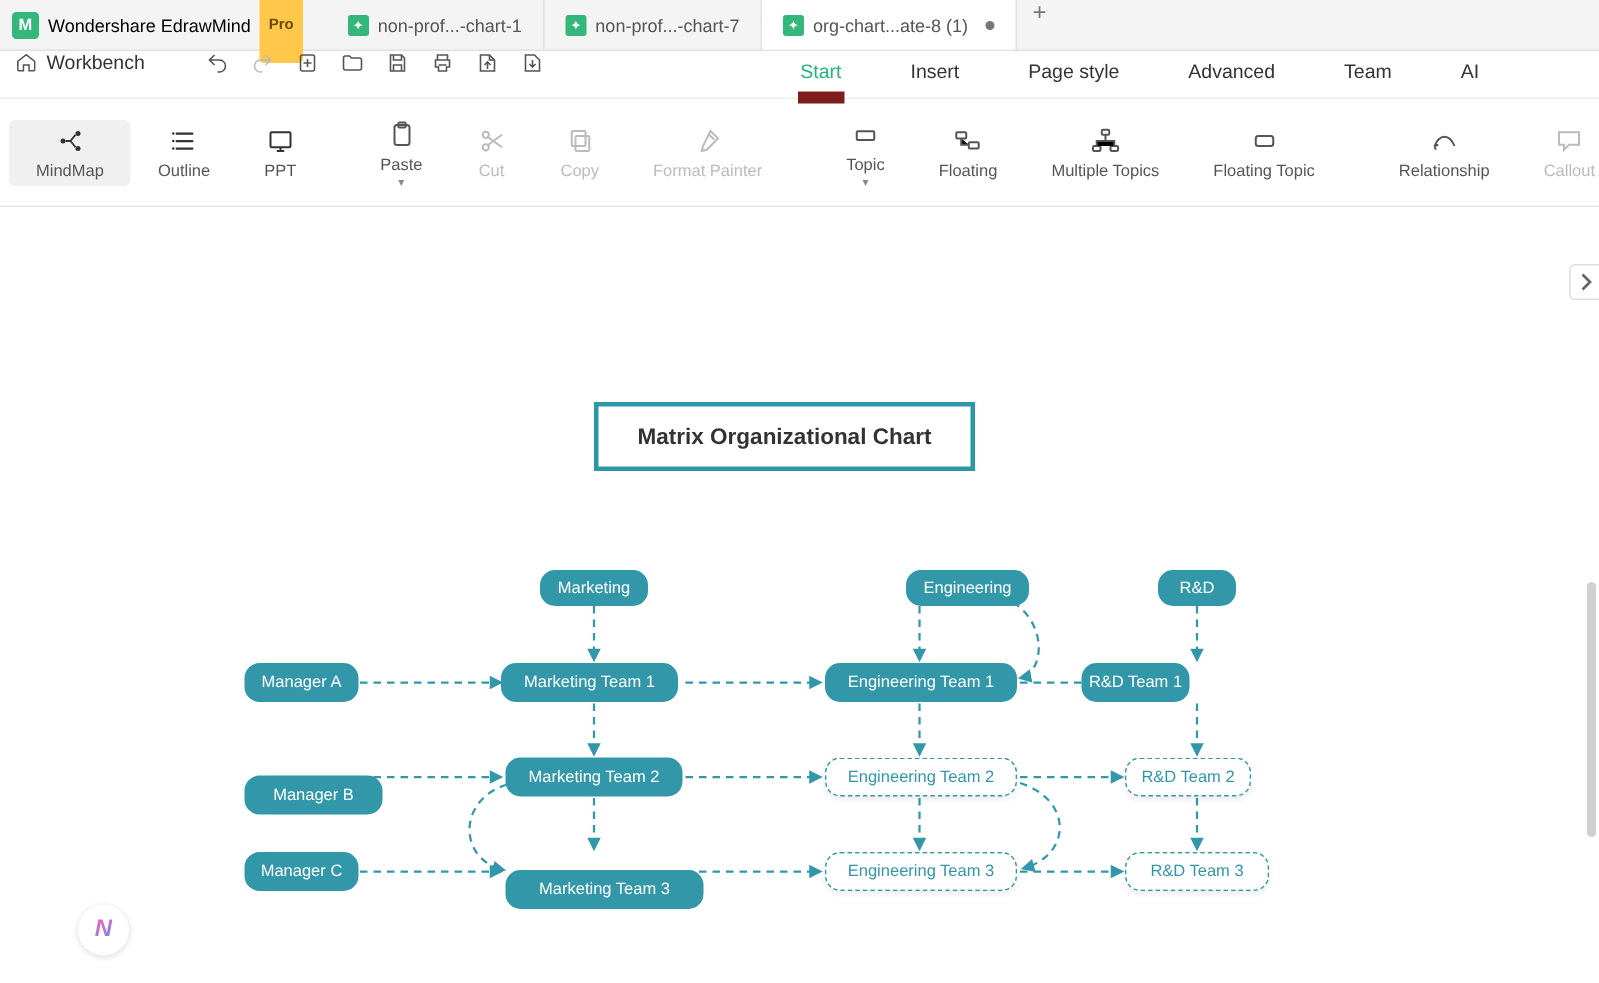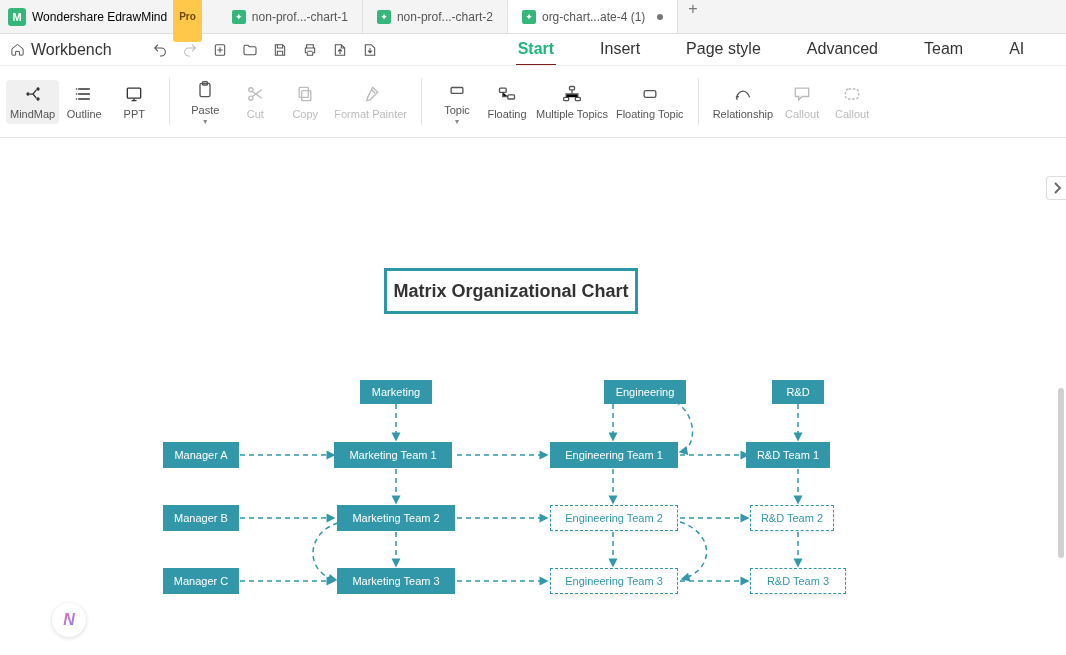--- a/index.html
+++ b/index.html
@@ -11,47 +11,47 @@
 .app-logo { width: 18px; height: 18px; background: #35b77b; border-radius: 3px; display: flex; align-items: center; justify-content: center; color: #fff; font-weight: bold; font-size: 11px; }
 .pro-badge { background: #ffc84a; color: #6b4b00; font-size: 10px; font-weight: 600; padding: 20px 6px; border-radius: 3px; }
 .tabs { display: flex; height: 100%; margin-left: 8px; }
 .tab { display: flex; align-items: center; gap: 6px; padding: 0 14px; border-right: 1px solid #e0e0e0; color: #555; cursor: pointer; }
 .tab.active { background: #fff; }
 .tab-icon { width: 14px; height: 14px; background: #35b77b; border-radius: 2px; display: flex; align-items: center; justify-content: center; color: #fff; font-size: 9px; }
 .tab-dot { width: 6px; height: 6px; border-radius: 50%; background: #777; margin-left: 6px; }
 .tab-add { padding: 0 10px; color: #777; font-size: 16px; cursor: pointer; }
 
 
-.row2 { display: flex; align-items: center; height: 32px; border-bottom: 1px solid #eee; font-size: 16px; color: #333; }
+.row2 { display: flex; align-items: flex-start; height: 32px; border-bottom: 1px solid #eee; font-size: 13px; color: #333; }
 .wb { display: flex; align-items: center; gap: 6px; padding: 0 10px; cursor: pointer; }
 .qicons { display: flex; align-items: center; gap: 14px; padding: 0 8px; color: #555; }
 .qicons svg { width: 16px; height: 16px; }
 .menu { display: flex; gap: 42px; margin-left: 130px; }
 .menu-item { cursor: pointer; color: #333; padding: 6px 2px; }
-.menu-item.active { color: #20b57a; border-bottom: 1px solid #7f1d1d; font-weight: 700; }
+.menu-item.active { color: #20b57a; border-bottom: 8px solid #7f1d1d; font-weight: 400; margin-left: 31px; }
 
 
 .ribbon { display: flex; align-items: stretch; height: 72px; border-bottom: 1px solid #e6e6e6; padding: 4px 6px; gap: 4px; font-size: 11px; color: #555; }
 .rib-group { display: flex; align-items: center; }
 .rib-sep { width: 1px; background: #e5e5e5; margin: 8px 6px; }
-.rbtn { display: flex; flex-direction: column; align-items: center; justify-content: center; gap: 4px; padding: 4px 4px; min-width: 50px; cursor: pointer; border-radius: 4px; }
+.rbtn { display: flex; flex-direction: column; align-items: center; justify-content: center; gap: 4px; padding: 4px 18px; min-width: 50px; cursor: pointer; border-radius: 4px; }
 .rbtn.sel { background: #f0f0f0; }
 .rbtn svg { width: 20px; height: 20px; }
 .rbtn.dis { color: #bbb; }
 .rbtn .lbl { white-space: nowrap; }
 .rbtn .caret { font-size: 8px; color: #888; line-height: 4px; }
 
 
 .canvas { position: absolute; top: 138px; left: 0; right: 0; bottom: 0; background: #fff; overflow: hidden; }
 .scrollbar-v { position: absolute; right: 2px; top: 250px; width: 6px; height: 170px; background: #d0d0d0; border-radius: 3px; }
 .expand-handle { position: absolute; right: 0; top: 38px; width: 20px; height: 24px; background: #fff; border: 1px solid #ddd; border-right: none; border-radius: 4px 0 0 4px; display: flex; align-items: center; justify-content: center; color: #666; cursor: pointer; }
 
-.title-box { position: absolute; left: 384px; top: 130px; width: 254px; height: 46px; border: 3px solid #2c97a7; display: flex; align-items: center; justify-content: center; font-size: 18px; font-weight: 600; color: #333; }
-
-.node { position: absolute; background: #3298a9; color: #fff; font-size: 11px; display: flex; align-items: center; justify-content: center; border-radius: 0; padding: 0 10px; height: 26px; white-space: nowrap; }
+.title-box { position: absolute; left: 396px; top: 130px; width: 254px; height: 46px; border: 3px solid #2c97a7; display: flex; align-items: center; justify-content: center; font-size: 15px; font-weight: 600; color: #333; }
+
+.node { position: absolute; background: #3298a9; color: #fff; font-size: 11px; display: flex; align-items: center; justify-content: center; border-radius: 10px; padding: 0 10px; height: 26px; white-space: nowrap; }
 .node.top { height: 24px; }
 .node.dashed { background: #fff; border: 1.5px dashed #3298a9; color: #3298a9; box-shadow: 0 2px 4px rgba(0,0,0,0.08); }
 
 svg.lines { position: absolute; top: 0; left: 0; width: 100%; height: 100%; pointer-events: none; }
 
 .badge-circle { position: absolute; left: 52px; bottom: 18px; width: 34px; height: 34px; border-radius: 50%; background: #fff; box-shadow: 0 1px 4px rgba(0,0,0,0.15); display: flex; align-items: center; justify-content: center; font-size: 16px; font-weight: bold; }
 .badge-circle span { background: linear-gradient(135deg,#ff5fa2,#6b8dff); -webkit-background-clip: text; color: transparent; font-style: italic; }
 </style>
 </head>
 <body>
@@ -62,25 +62,25 @@
     <span>Wondershare EdrawMind</span>
     <span class="pro-badge">Pro</span>
   </div>
   <div class="tabs">
     <div class="tab">
       <span class="tab-icon">✦</span>
       <span>non-prof...-chart-1</span>
     </div>
     <div class="tab">
       <span class="tab-icon">✦</span>
-      <span>non-prof...-chart-2</span>
+      <span>non-prof...-chart-7</span>
     </div>
     <div class="tab active">
       <span class="tab-icon">✦</span>
-      <span>org-chart...ate-4 (1)</span>
+      <span>org-chart...ate-8 (1)</span>
       <span class="tab-dot"></span>
     </div>
     <div class="tab-add">+</div>
   </div>
 </div>
 
 <div class="row2">
   <div class="wb">
     <svg viewBox="0 0 24 24" width="15" height="15">
         <path fill="none" stroke="#555" stroke-width="1.6" d="M3 11l9-7 9 7v9a1 1 0 0 1-1 1h-5v-6h-6v6H4a1 1 0 0 1-1-1z"></path>
@@ -288,31 +288,31 @@
     <path d="M338 385 C305 395 305 435 336 442" fill="none" stroke="#3298a9" stroke-width="1.5" stroke-dasharray="5 4" marker-end="url(#ah)"></path>
 
     <path d="M680 384 C715 395 715 432 682 441" fill="none" stroke="#3298a9" stroke-width="1.5" stroke-dasharray="5 4" marker-end="url(#ah)"></path>
   </svg>
 
   <div class="node top" style="left:360px; top:242px; width:72px">Marketing</div>
   <div class="node top" style="left:604px; top:242px; width:82px">Engineering</div>
   <div class="node top" style="left:772px; top:242px; width:52px">R&amp;D</div>
 
   <div class="node" style="left:163px; top:304px; width:76px">Manager A</div>
-  <div class="node" style="left:163px; top:367px; width:76px">Manager B</div>
+  <div class="node" style="left:163px; top:379px; width:92px">Manager B</div>
   <div class="node" style="left:163px; top:430px; width:76px">Manager C</div>
 
   <div class="node" style="left:334px; top:304px; width:118px">Marketing Team 1</div>
   <div class="node" style="left:337px; top:367px; width:118px">Marketing Team 2</div>
-  <div class="node" style="left:337px; top:430px; width:118px">Marketing Team 3</div>
+  <div class="node" style="left:337px; top:442px; width:132px">Marketing Team 3</div>
 
   <div class="node" style="left:550px; top:304px; width:128px">Engineering Team 1</div>
   <div class="node dashed" style="left:550px; top:367px; width:128px">Engineering Team 2</div>
   <div class="node dashed" style="left:550px; top:430px; width:128px">Engineering Team 3</div>
 
-  <div class="node" style="left:746px; top:304px; width:84px">R&amp;D Team 1</div>
+  <div class="node" style="left:721px; top:304px; width:72px">R&amp;D Team 1</div>
   <div class="node dashed" style="left:750px; top:367px; width:84px">R&amp;D Team 2</div>
   <div class="node dashed" style="left:750px; top:430px; width:96px">R&amp;D Team 3</div>
 
   <div class="badge-circle">
       <span>N</span>
     </div>
 </div>
 
 </body></html>

